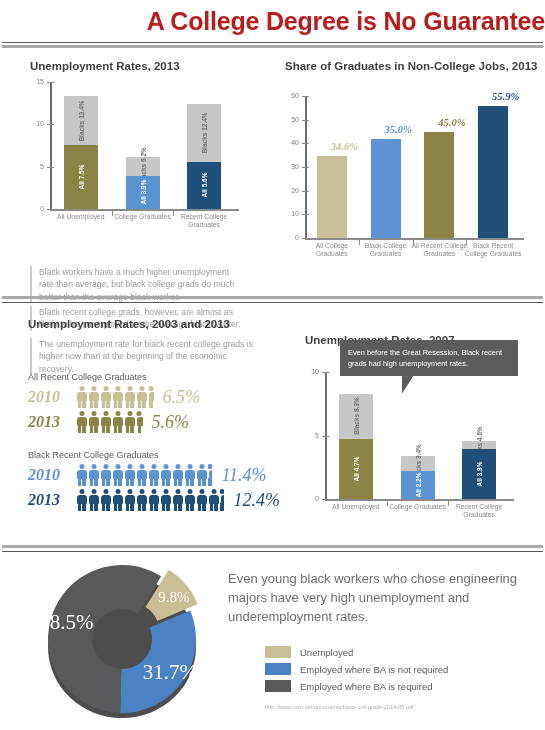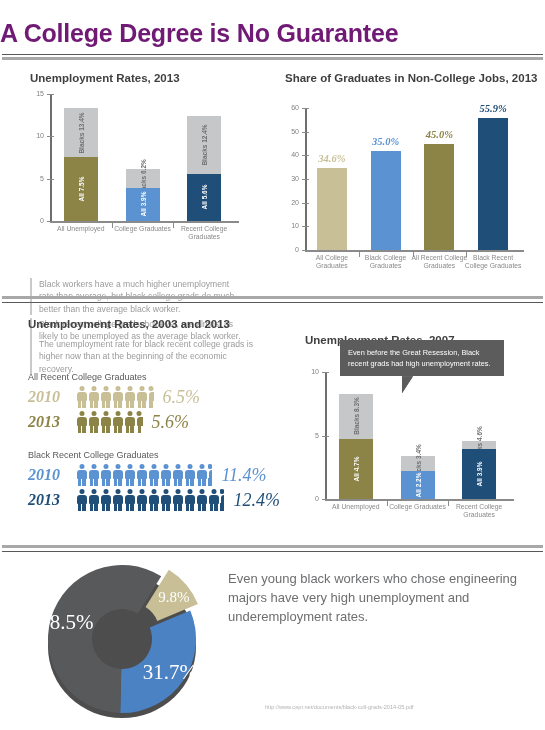--- a/index.html
+++ b/index.html
@@ -9,26 +9,26 @@
     background:#ffffff;
     font-family:"Liberation Sans", sans-serif;
     color:#58595b;
     overflow:hidden;
     position:relative;
   }
   .page { position:relative; width:545px; height:730px; }
 
   
   .title {
-    text-align:left;
+    text-align:right;
     font-size:25px;
     font-weight:bold;
-    color:#701a75;
+    color:#b91c1c;
     letter-spacing:-0.2px;
-    padding-top:19px;
+    padding-top:7px;
   }
 
   
   .divider { width:100%; padding:0 2px; }
   .divider .thick { height:3px; background:#a8a8a8; }
   .divider .thin  { height:1px; background:#58595b; margin-top:3px; }
 
   
   .sec-title {
     font-size:11.5px; font-weight:bold; color:#3f3f3f;
@@ -58,21 +58,21 @@
     position:absolute; left:50%; top:50%;
     transform:translate(-50%,-50%) rotate(-90deg);
     white-space:nowrap; font-size:6.5px; font-weight:bold;
   }
   .cat-label {
     position:absolute; text-align:center; font-size:6.8px;
     color:#8a8a8a; line-height:1.25;
   }
   .cat-sep { position:absolute; width:1px; background:#8a8a8a; }
   .val-label {
-    position:absolute; text-align:center; font-size:10.5px;
+    position:absolute; text-align:right; font-size:10.5px;
     font-style:italic; font-weight:bold;
     font-family:"Liberation Serif", serif;
   }
 
   
   .picto-head { font-size:9px; color:#58595b; }
   .picto-row { display:flex; align-items:center; }
   .picto-year {
     font-family:"Liberation Serif", serif;
     font-style:italic; font-weight:bold; font-size:16px;
@@ -478,21 +478,21 @@
               <span class="legL"></span>
               <span class="legR"></span>
             </span>
           </span>
           <span class="picto-val" style="color: rgb(31, 78, 121);">12.4%</span>
         </div>
       </div>
 
     <div class="sec-title" style="position:absolute;left:305px;top:12px;margin-top:16px;">Unemployment Rates, 2007</div>
 
-    <div class="tooltip" style="left:340px;top:34px;width:164px;">Even before the Great Resession, Black recent grads had high unemployment rates.</div>
+    <div class="tooltip" style="left:340px;top:34px;width:178px;">Even before the Great Resession, Black recent grads had high unemployment rates.</div>
 
     <div class="chart" id="chart3" style="position:absolute;left:295px;top:62px;width:225px;height:165px;">
         <div class="axis-line" style="left: 30px; top: 4px; width: 1.5px; height: 127px; background: rgb(109, 110, 112);"></div>
         <div class="axis-line" style="left: 30px; top: 131px; width: 189px; height: 1.5px;"></div>
         <div class="tick-label" style="left: 8px; top: 127px;">0</div>
         <div class="tick-mark" style="left: 27px; top: 131px;"></div>
         <div class="tick-label" style="left: 8px; top: 63.5px;">5</div>
         <div class="tick-mark" style="left: 27px; top: 67.5px;"></div>
         <div class="tick-label" style="left: 8px; top: 0px;">10</div>
         <div class="tick-mark" style="left: 27px; top: 4px;"></div>
@@ -540,17 +540,31 @@
           <path d="M 148.8339315029229 8.768559993128761 A 74 74 0 0 1 177.87775212057505 42.94324375282204 L 137.292005748683 59.937277748211486 A 30 30 0 0 0 125.51748387666187 46.08267622401151 Z" fill="#c8bf97"></path>
           <text x="153.8153604577269" y="40.96400993918914" text-anchor="middle" fill="#ffffff" font-size="15" font-family="&quot;Liberation Serif&quot;, serif">9.8%</text>
           <path d="M 170.25784617090935 49.41912464411776 A 74 74 0 0 1 100.19201881670367 151.97791024380757 L 101.2670346554204 107.9910446934355 A 30 30 0 0 0 129.6720997990173 66.4131586395072 Z" fill="#4a82c4"></path>
           <text x="149.8908713131886" y="117.71795294427221" text-anchor="middle" fill="#ffffff" font-size="21" font-family="&quot;Liberation Serif&quot;, serif">31.7%</text>
           <path d="M 100.19201881670367 151.97791024380757 A 74 74 0 1 1 141.21402555325716 15.244440884424463 L 117.89757792699614 52.55855711530721 A 30 30 0 1 0 101.2670346554204 107.9910446934355 Z" fill="#58595b"></path>
           <text x="46.446295298971734" y="68.33308984871671" text-anchor="middle" fill="#ffffff" font-size="21" font-family="&quot;Liberation Serif&quot;, serif">58.5%</text>
         </svg></div>
 
     <div class="pie-body" style="position:absolute;left:228px;top:14px;width:300px;">Even young black workers who chose engineering majors have very high unemployment and underemployment rates.</div>
 
+    <div id="legend" style="position:absolute;left:265px;top:90px;width:270px;">
+        <div class="legend-row">
+          <span class="legend-sw" style="background: rgb(200, 191, 151);"></span>
+          <span class="legend-tx">Unemployed</span>
+        </div>
+        <div class="legend-row">
+          <span class="legend-sw" style="background: rgb(74, 130, 196);"></span>
+          <span class="legend-tx">Employed where BA is not required</span>
+        </div>
+        <div class="legend-row">
+          <span class="legend-sw" style="background: rgb(88, 89, 91);"></span>
+          <span class="legend-tx">Employed where BA is required</span>
+        </div>
+      </div>
 
     <div class="source" style="position:absolute;left:265px;top:148px;">http://www.cepr.net/documents/black-coll-grads-2014-05.pdf</div>
   </div>
 
 </div>
 
 </body></html>

